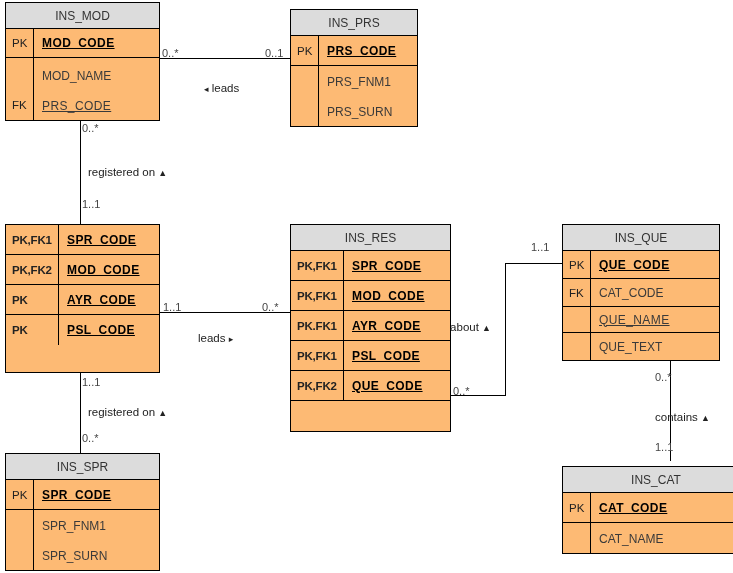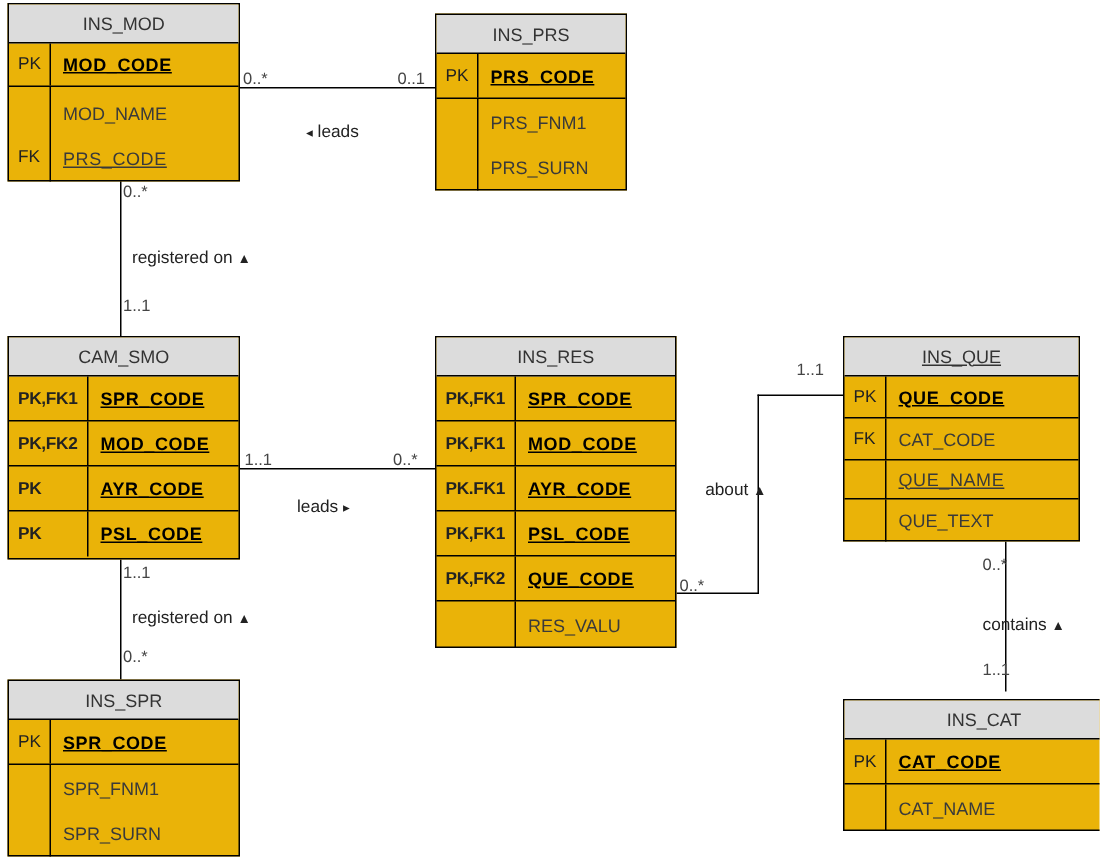--- a/index.html
+++ b/index.html
@@ -7,36 +7,36 @@
     width:733px;height:573px;position:relative;overflow:hidden;
     font-family:"Liberation Sans","DejaVu Sans",sans-serif;
     color:#000000;
   }
   #canvas{position:absolute;left:0;top:0;width:733px;height:573px;}
 
   
   .entity{
     position:absolute;
     border:1px solid #000;
-    background:#eab308;
+    background:#fdba74;
     box-sizing:border-box;
     z-index:5;
   }
   .entity .ehead{
     background:#dcdcdc;
     border-bottom:1px solid #000;
     text-align:center;
     font-size:12px;
     color:#333333;
     line-height:1;
     display:flex;align-items:center;justify-content:center;
     box-sizing:border-box;
     height:26px;
   }
-  .entity .ehead.uline span{text-decoration:underline;}
+  .entity .ehead.uline span{}
   .erow{
     display:flex;
     border-bottom:1px solid #000;
     box-sizing:border-box;
     height:30px;
   }
   .erow.last{border-bottom:none;}
   .keycol{
     flex:0 0 auto;
     border-right:1px solid #000;
@@ -144,21 +144,21 @@
   <div class="rlabel" style="left:88px;top:166px;">
     <span>registered on</span>
     <span class="tri">▲</span>
   </div>
 
   <div class="rlabel" style="left:198px;top:332px;">
     <span>leads</span>
     <span class="tri">▸</span>
   </div>
 
-  <div class="rlabel" style="left:515px;top:321px;transform:translateX(-100%);padding-right:4px;text-align:right;">
+  <div class="rlabel" style="left:495px;top:321px;transform:translateX(-100%);padding-right:4px;text-align:right;">
     <span>about</span>
     <span class="tri">▲</span>
   </div>
 
   <div class="rlabel" style="left:88px;top:406px;">
     <span>registered on</span>
     <span class="tri">▲</span>
   </div>
 
   <div class="rlabel" style="left:655px;top:411px;">
@@ -194,23 +194,20 @@
     <div class="egroup" style="height:61px;">
       <div class="keycol" style="width:28px;border-bottom:none;"></div>
       <div class="attrstack">
         <div>PRS_FNM1</div>
         <div>PRS_SURN</div>
       </div>
     </div>
   </div>
 
   <div class="entity" style="left:5px;top:224px;width:155px;height:149px;">
-    <div class="ehead">
-      <span>CAM_SMO</span>
-    </div>
     <div class="erow">
       <div class="keycol bold" style="width:53px;">PK,FK1</div>
       <div class="attrcol key">SPR_CODE</div>
     </div>
     <div class="erow">
       <div class="keycol bold" style="width:53px;">PK,FK2</div>
       <div class="attrcol key">MOD_CODE</div>
     </div>
     <div class="erow">
       <div class="keycol bold" style="width:53px;">PK</div>
@@ -238,24 +235,20 @@
       <div class="keycol bold" style="width:53px;">PK.FK1</div>
       <div class="attrcol key">AYR_CODE</div>
     </div>
     <div class="erow">
       <div class="keycol bold" style="width:53px;">PK,FK1</div>
       <div class="attrcol key">PSL_CODE</div>
     </div>
     <div class="erow">
       <div class="keycol bold" style="width:53px;">PK,FK2</div>
       <div class="attrcol key">QUE_CODE</div>
-    </div>
-    <div class="erow last" style="height:31px;">
-      <div class="keycol bold" style="width:53px;"></div>
-      <div class="attrcol">RES_VALU</div>
     </div>
   </div>
 
   <div class="entity" style="left:562px;top:224px;width:158px;height:137px;">
     <div class="ehead uline">
       <span>INS_QUE</span>
     </div>
     <div class="erow" style="height:28px;">
       <div class="keycol" style="width:28px;">PK</div>
       <div class="attrcol key">QUE_CODE</div>

